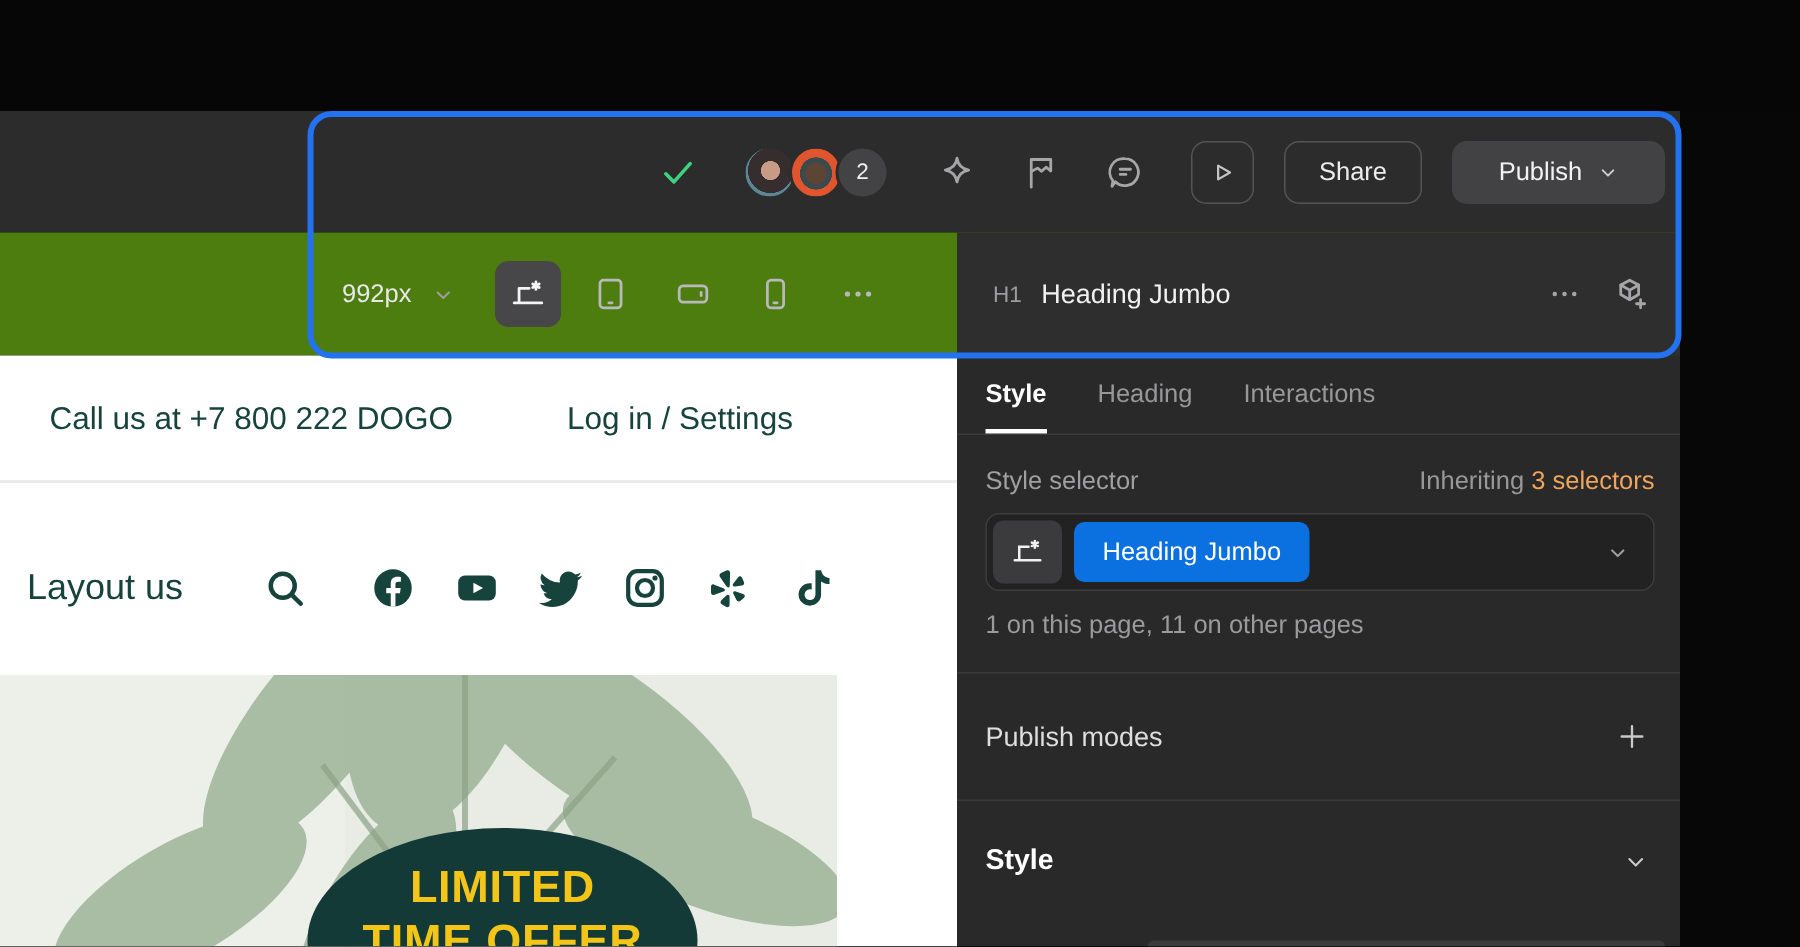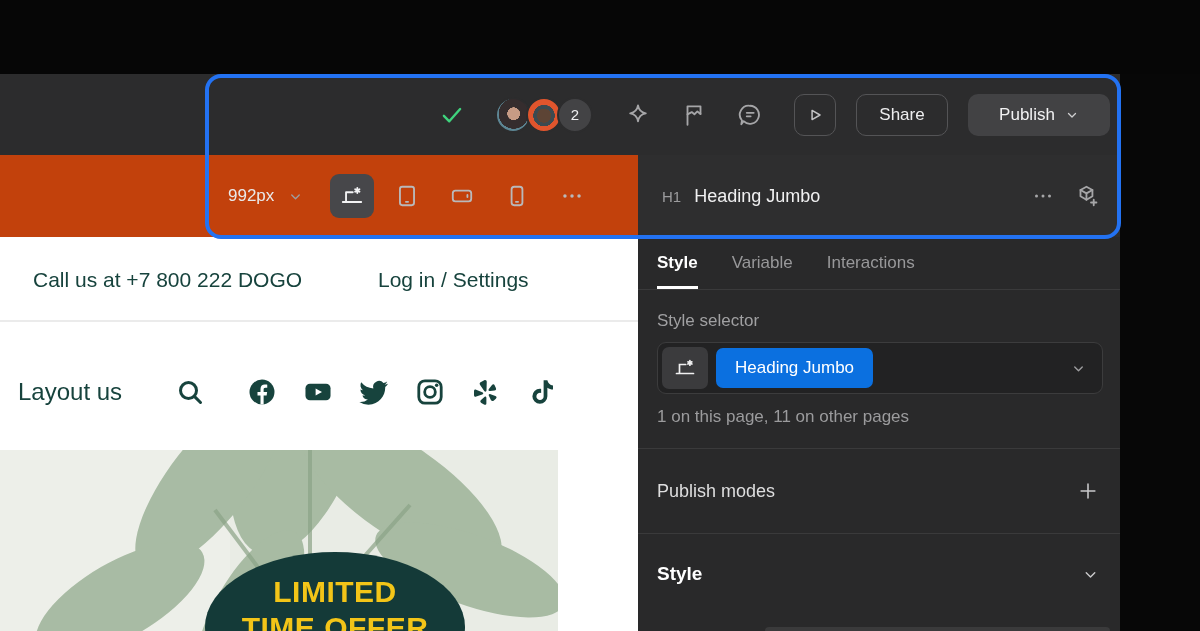--- a/index.html
+++ b/index.html
@@ -7,21 +7,21 @@
     --check_green:#3fd37d; --site_teal:#17433d; --badge_yellow:#f3c518; --badge_teal:#143a38;
   }
   *{margin:0;padding:0;box-sizing:border-box;}
   html,body{width:1200px;height:631px;overflow:hidden;background:#070707;}
   body{font-family:"Liberation Sans",sans-serif;position:relative;}
   .stage{position:absolute;inset:0;width:1200px;height:631px;background:#070707;}
 
   
   .top-strip{position:absolute;left:0;top:0;width:1200px;height:74px;background:#060606;}
   .row1{position:absolute;left:0;top:74px;width:1120px;height:81px;background:#2c2c2d;display:flex;align-items:center;}
-  .row2{position:absolute;left:0;top:155px;width:1120px;height:82px;background:#c2410c;display:flex;align-items:center;}
+  .row2{position:absolute;left:0;top:155px;width:1120px;height:82px;background:#4d7c0f;display:flex;align-items:center;}
 
   .icon-btn{width:38px;height:38px;display:grid;place-items:center;background:transparent;border:none;cursor:pointer;flex:none;}
   .icon-btn svg{display:block;}
   .stroke-ic{stroke:#a6a6a8;stroke-width:1.7;fill:none;stroke-linecap:round;stroke-linejoin:round;}
 
   .check-wrap{margin-left:433px;}
   .avatar-group{display:flex;align-items:center;margin-left:24px;}
   .avatar{width:36px;height:36px;border-radius:50%;flex:none;border:2px solid #2c2c2d;}
   .avatar-1{background:radial-gradient(circle at 52% 46%,#c79b85 0 26%,#352d2e 27% 62%,#5d8694 63%);}
   .avatar-2{margin-left:-5px;background:radial-gradient(circle at 50% 52%,#5d4435 0 30%,#3c4a50 31% 46%,#e0552d 47%);}
@@ -296,26 +296,30 @@
       <div class="offer-badge">
         <div class="l">LIMITED</div>
         <div class="l">TIME OFFER</div>
       </div>
     </div>
   </div>
 
   <div class="panel">
     <div class="tabs-row">
       <span class="tab active">Style</span>
-      <span class="tab">Variable</span>
+      <span class="tab">Heading</span>
       <span class="tab">Interactions</span>
     </div>
 
     <div class="sel-head">
       <span class="sel-label">Style selector</span>
+      <span class="inherit-txt">
+        <span>Inheriting</span>
+        <span class="inherit-link">3 selectors</span>
+      </span>
     </div>
 
     <div class="selector-input">
       <span class="bp-chip">
         <svg width="24" height="24" viewBox="0 0 24 24">
           <path d="M3.5 17.5h17M6.5 17.5V8.5h6.2" fill="none" stroke="#f0f0f1" stroke-width="1.7" stroke-linecap="round"></path>
           <path d="M16.9 4.6v4.6M14.9 5.8l4 2.2M18.9 5.8l-4 2.2" fill="none" stroke="#f0f0f1" stroke-width="1.7" stroke-linecap="round"></path>
         </svg>
       </span>
       <span class="class-pill">Heading Jumbo</span>

